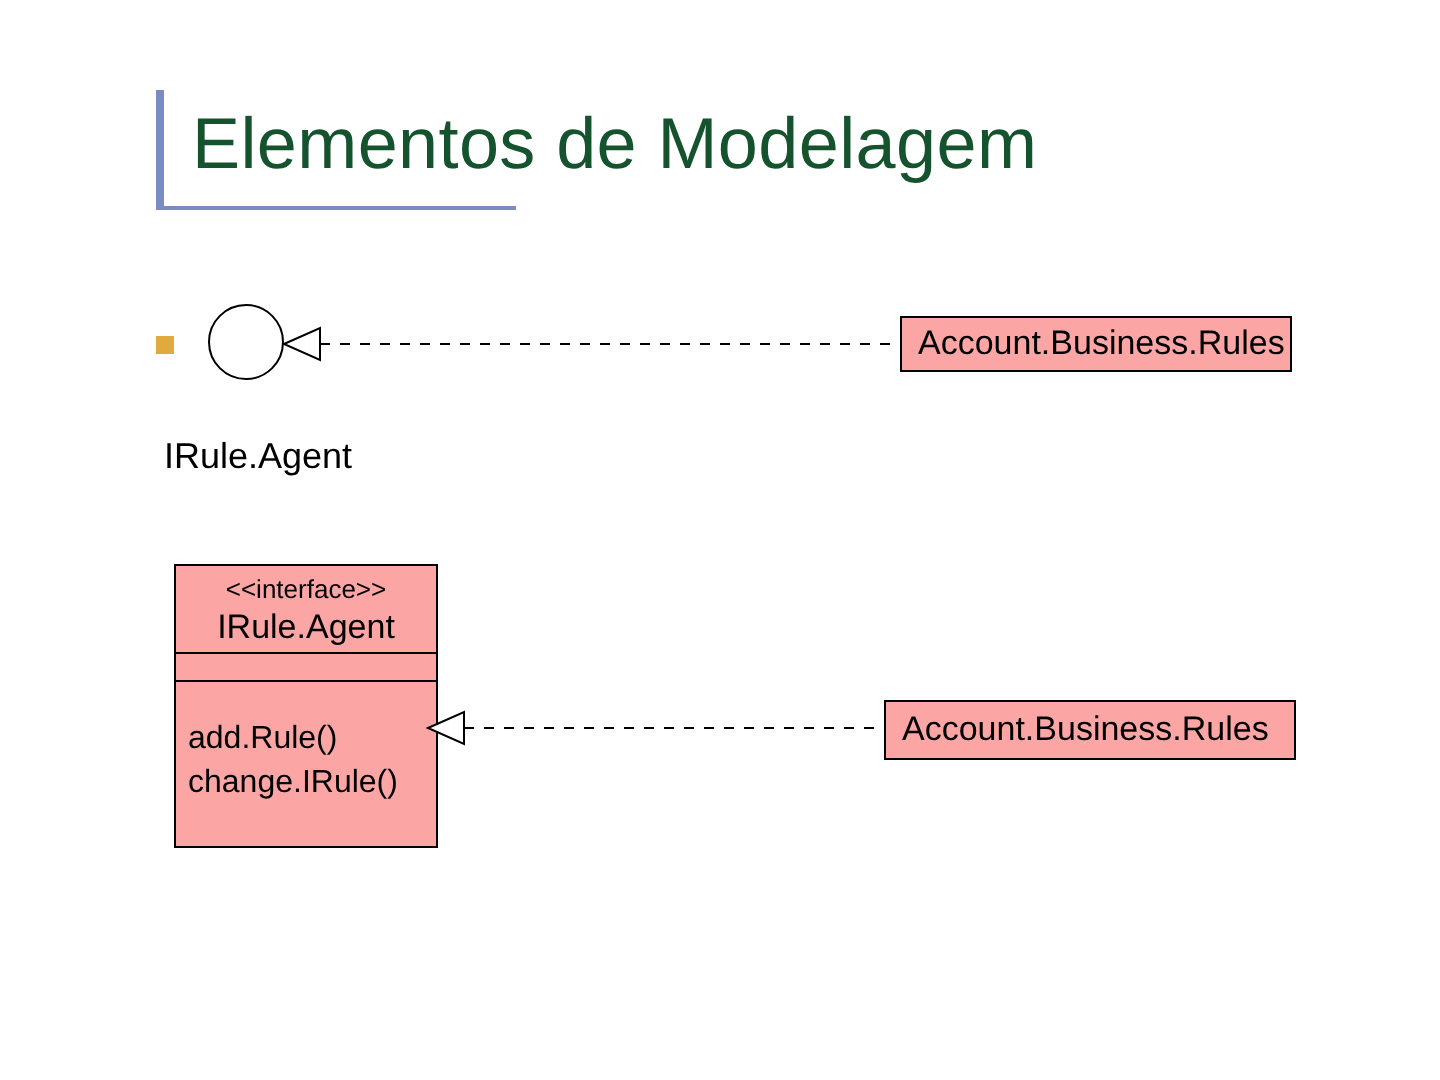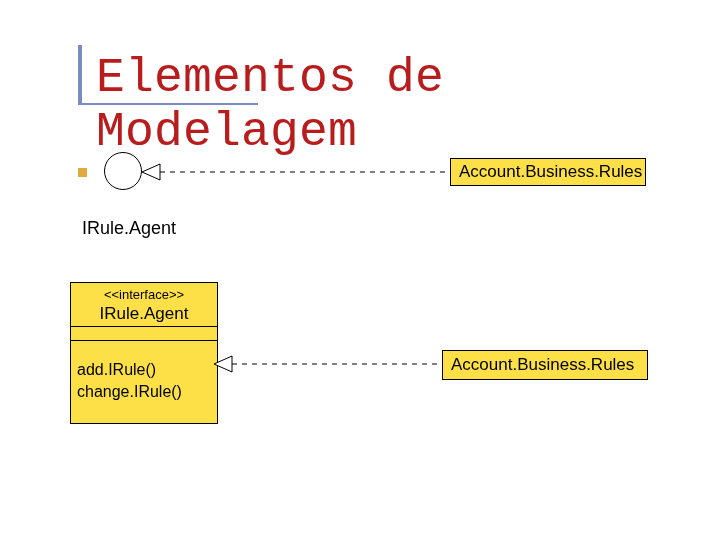--- a/index.html
+++ b/index.html
@@ -1,31 +1,31 @@
 <!DOCTYPE html>
 <html><head>
 <meta charset="utf-8">
 <style>
   * { box-sizing: border-box; margin: 0; padding: 0; }
   html, body { width: 720px; height: 540px; background: #fff; font-family: Arial, Helvetica, sans-serif; }
   .slide { position: relative; width: 720px; height: 540px; }
   .title-bar { position: absolute; left: 78px; top: 45px; width: 560px; height: 58px; }
   .title-accent { position: absolute; left: 0; top: 0; width: 4px; height: 58px; background: #7b8cc4; }
-  .title-text { position: absolute; left: 18px; top: 6px; font-size: 48px; color: #b91c1c; font-weight: 400; letter-spacing: 0.2px; font-family: Liberation Mono, monospace; }
+  .title-text { position: absolute; left: 18px; top: 6px; font-size: 36px; color: #14532d; font-weight: 400; letter-spacing: 0.2px; }
   .title-underline { position: absolute; left: 78px; top: 103px; width: 180px; height: 2px; background: #7b8cc4; }
   .bullet1 { position: absolute; left: 78px; top: 168px; width: 9px; height: 9px; background: #e0aa3e; }
 
   .lollipop-circle { position: absolute; left: 104px; top: 152px; width: 38px; height: 38px; border: 1px solid #000; border-radius: 50%; background: #fff; }
 
-  .box { position: absolute; border: 1px solid #000; background: #fde047; font-family: Verdana, Arial, sans-serif; }
+  .box { position: absolute; border: 1px solid #000; background: #fca5a5; font-family: Verdana, Arial, sans-serif; }
   .abr1 { left: 450px; top: 158px; width: 196px; height: 28px; }
   .abr1 .lbl { padding: 3px 6px 0 8px; font-size: 17px; }
   .irule-label { position: absolute; left: 82px; top: 218px; font-family: Verdana, Arial, sans-serif; font-size: 18px; }
 
-  .iface-box { left: 70px; top: 282px; width: 148px; }
+  .iface-box { left: 87px; top: 282px; width: 132px; }
   .iface-header { border-bottom: 1px solid #000; padding: 4px 4px 2px 4px; text-align: center; }
   .iface-stereo { font-size: 13px; }
   .iface-name { font-size: 17px; padding-top: 2px; }
   .iface-attrs { height: 14px; border-bottom: 1px solid #000; }
   .iface-ops { padding: 18px 6px 20px 6px; font-size: 16px; line-height: 22px; }
 
   .abr2 { left: 442px; top: 350px; width: 206px; height: 30px; }
   .abr2 .lbl { padding: 4px 6px 0 8px; font-size: 17px; }
 
   svg.connector { position: absolute; overflow: visible; }
@@ -55,21 +55,21 @@
 
   <div class="irule-label">IRule.Agent</div>
 
   <div class="box iface-box">
     <div class="iface-header">
       <div class="iface-stereo">&lt;&lt;interface&gt;&gt;</div>
       <div class="iface-name">IRule.Agent</div>
     </div>
     <div class="iface-attrs"></div>
     <div class="iface-ops">
-      <div>add.IRule()</div>
+      <div>add.Rule()</div>
       <div>change.IRule()</div>
     </div>
   </div>
 
   <svg class="connector" style="left:214px; top:352px; width:228px; height:40px;">
     <polygon points="0,12 18,4 18,20" fill="#fff" stroke="#000" stroke-width="1"></polygon>
     <line x1="18" y1="12" x2="228" y2="12" stroke="#000" stroke-width="1" stroke-dasharray="5,5"></line>
   </svg>
 
   <div class="box abr2">

